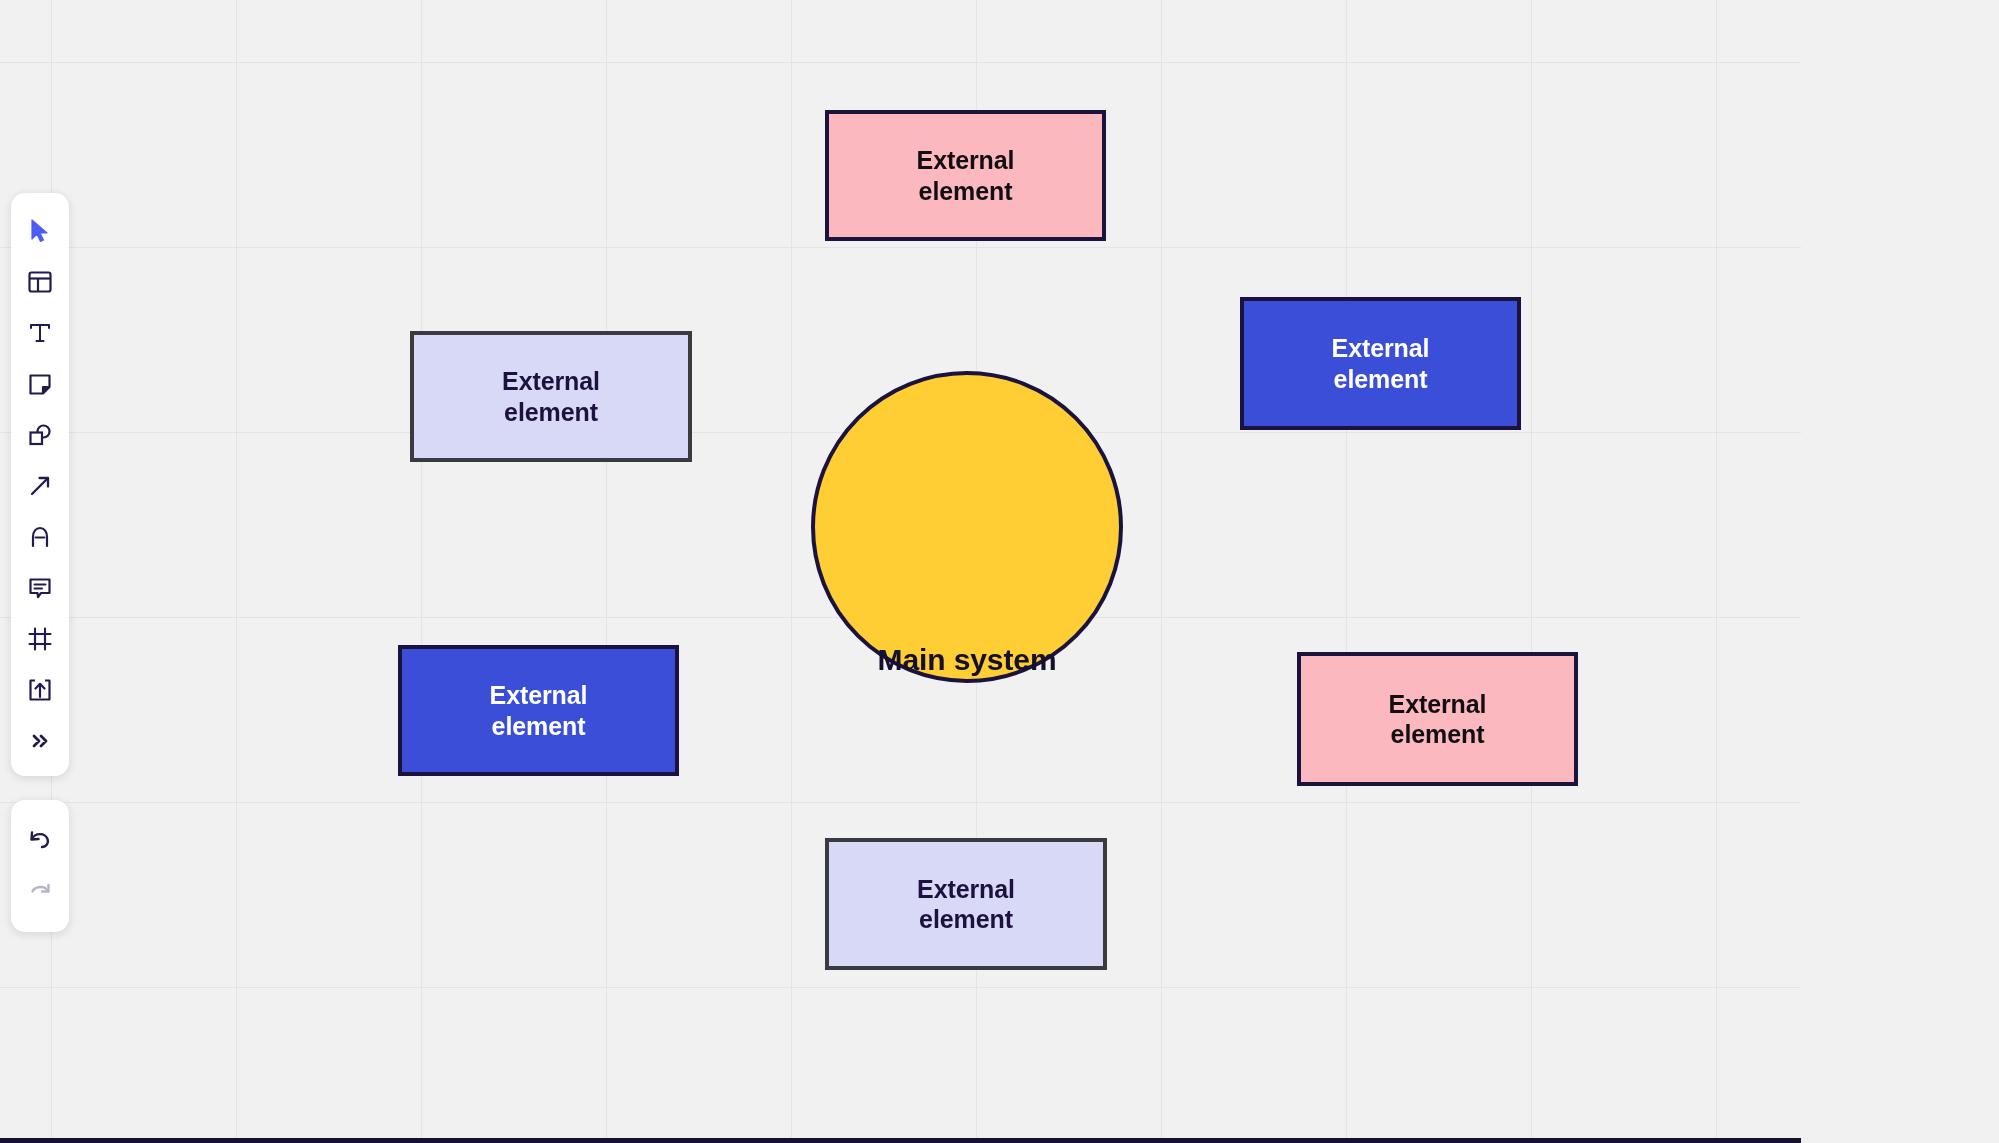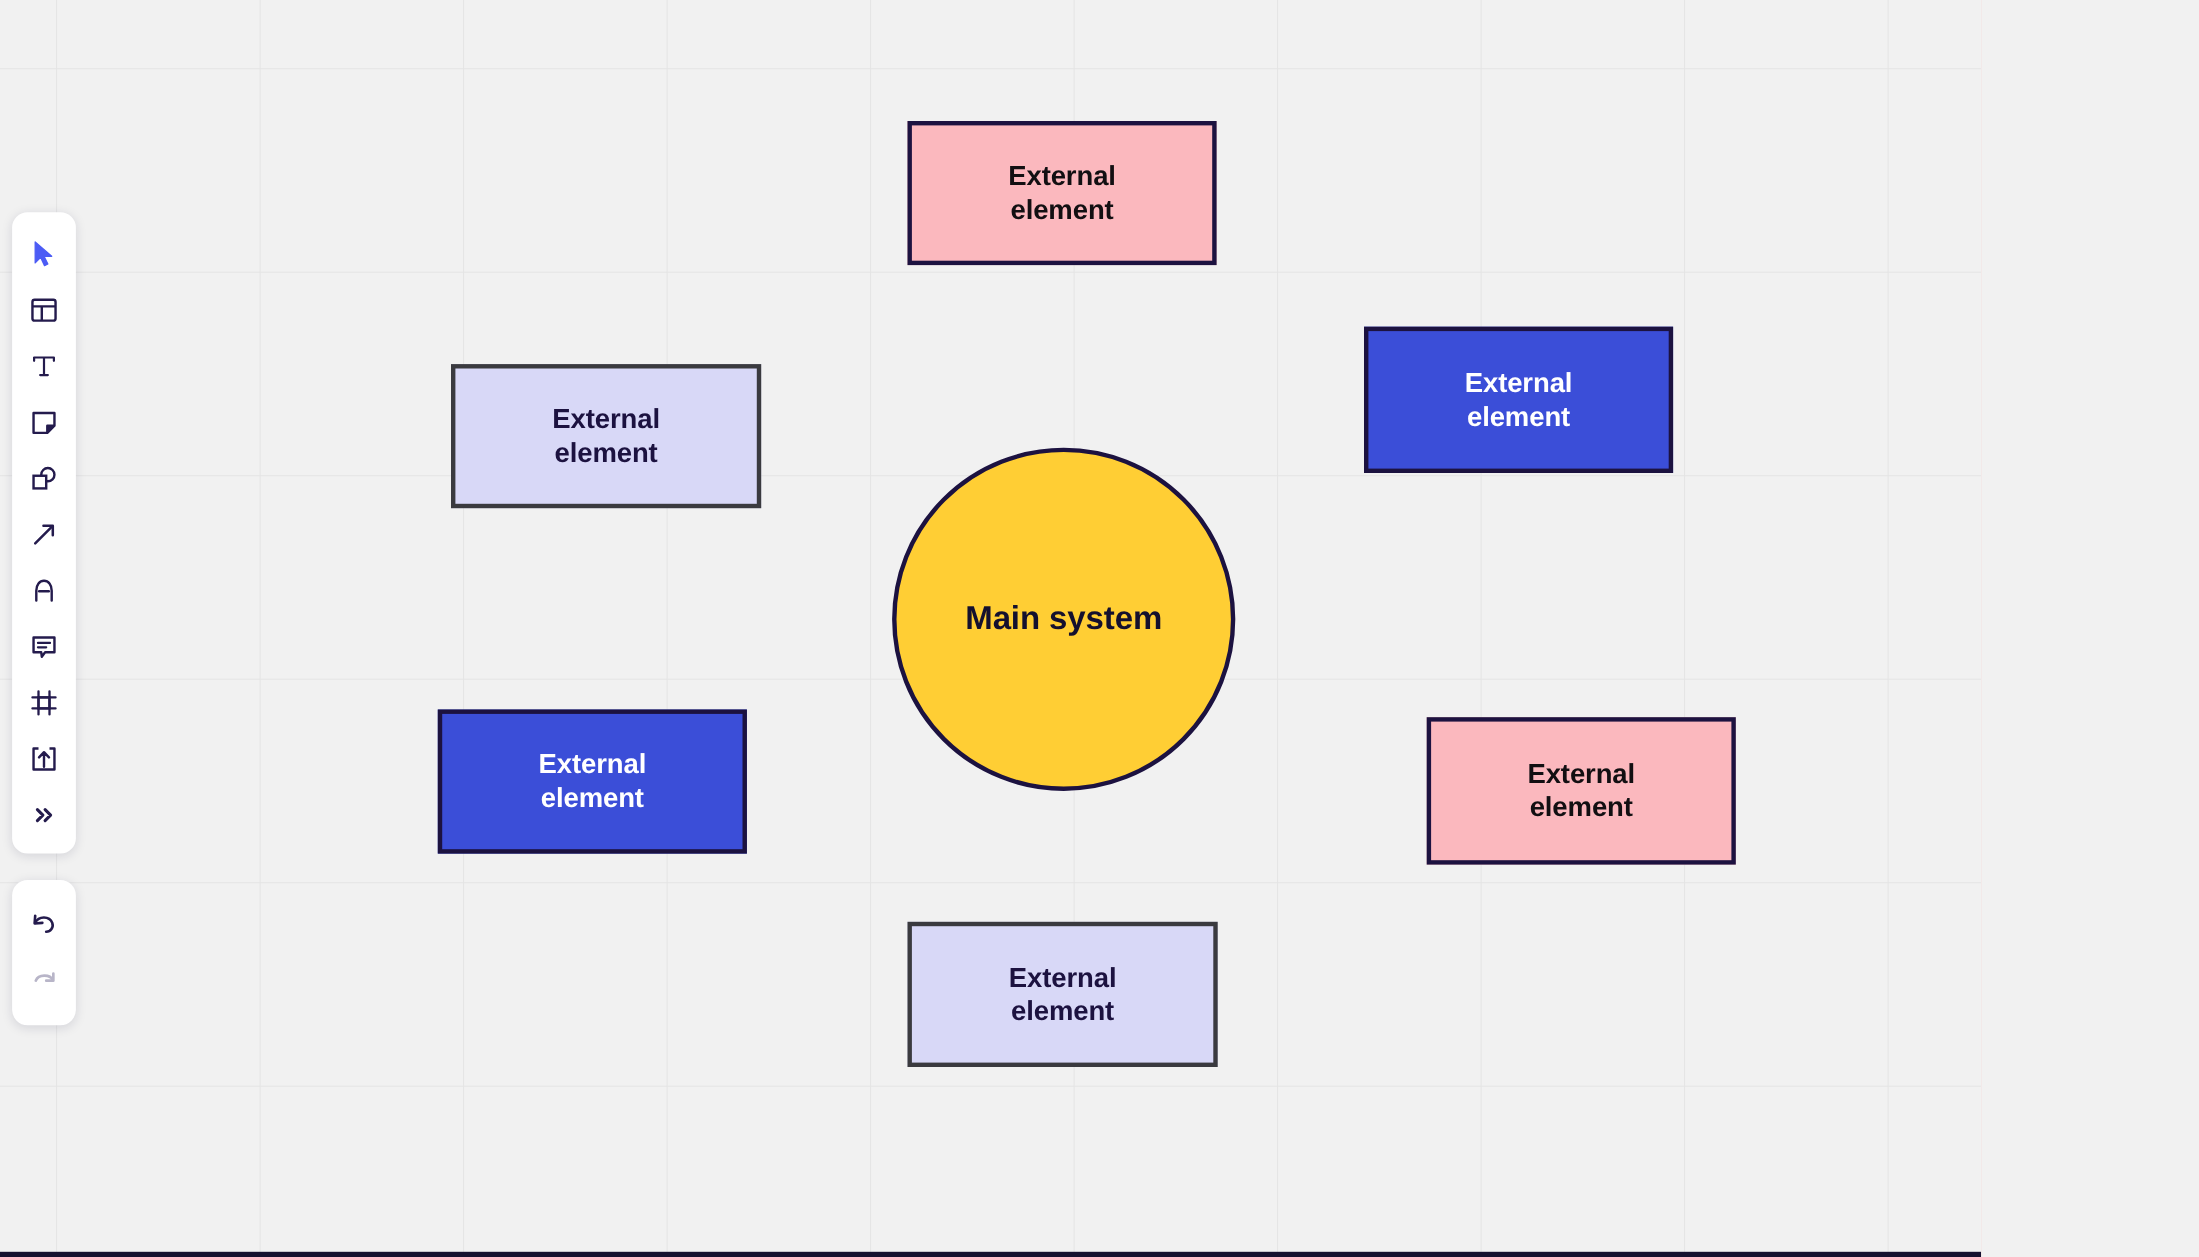--- a/index.html
+++ b/index.html
@@ -5,21 +5,21 @@
   html, body {
     margin: 0;
     padding: 0;
     background: #f1f1f1;
   }
   #app {
     position: relative;
     width: 1801px;
     height: 1143px;
     overflow: hidden;
-    background: #fca5a5;
+    background: #0c4a6e;
     font-family: "Liberation Sans", sans-serif;
   }
 
   
   #canvas {
     position: absolute;
     inset: 0;
     background-color: #f1f1f1;
     background-image:
       linear-gradient(to right, #e4e4e4 1px, transparent 1px),
@@ -130,21 +130,21 @@
   <div class="node rect fill-blue" style="left:398px; top:645px; width:281px; height:131px;">
     <span>External
 element</span>
   </div>
 
   <div class="node rect fill-lavender soft-border" style="left:410px; top:331px; width:282px; height:131px;">
     <span>External
 element</span>
   </div>
 
-  <div class="node circle" style="left:811px; top:407px; width:312px; height:312px;">
+  <div class="node circle" style="left:811px; top:371px; width:312px; height:312px;align-items:flex-end;">
     <span>Main system</span>
   </div>
 
   <div class="toolbar" id="toolbar-main">
 
     <div class="tool">
       <span>
         <svg width="22" height="24" viewBox="0 0 22 24">
           <path d="M3 1 L3 20 L8 15 L11.5 22.5 L14.5 21 L11 14 L18 14 Z" fill="#4c5cf5" stroke="#4c5cf5" stroke-width="1.2" stroke-linejoin="round"></path>
         </svg>

